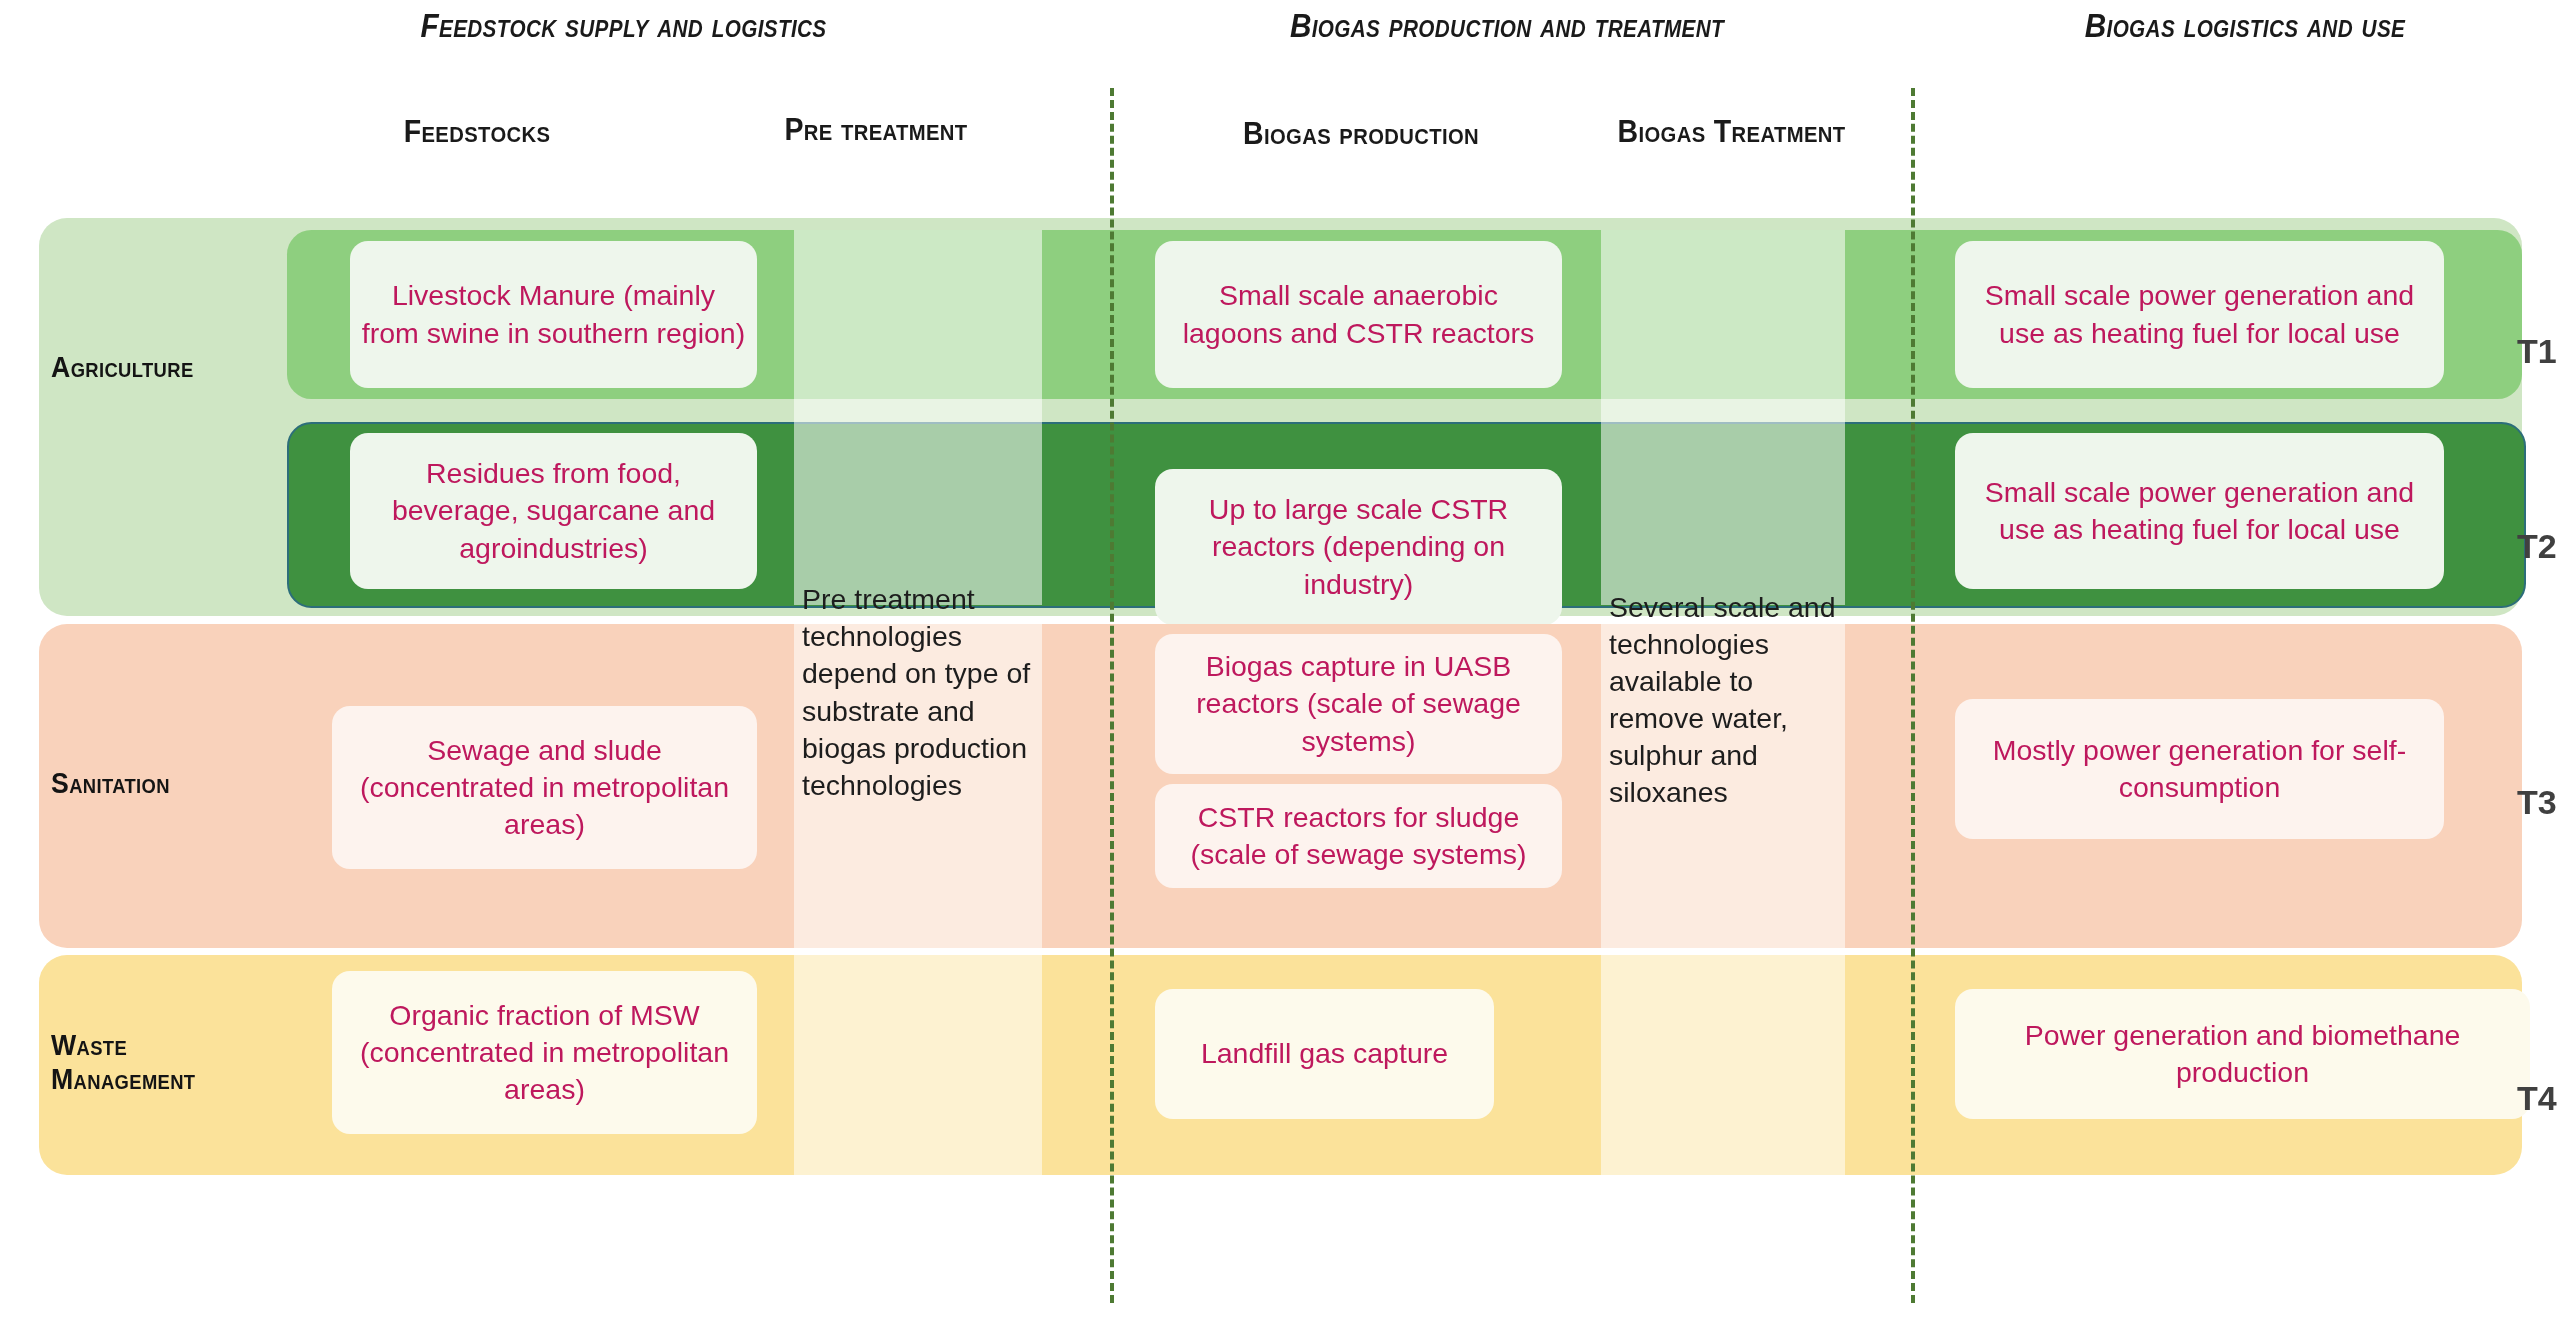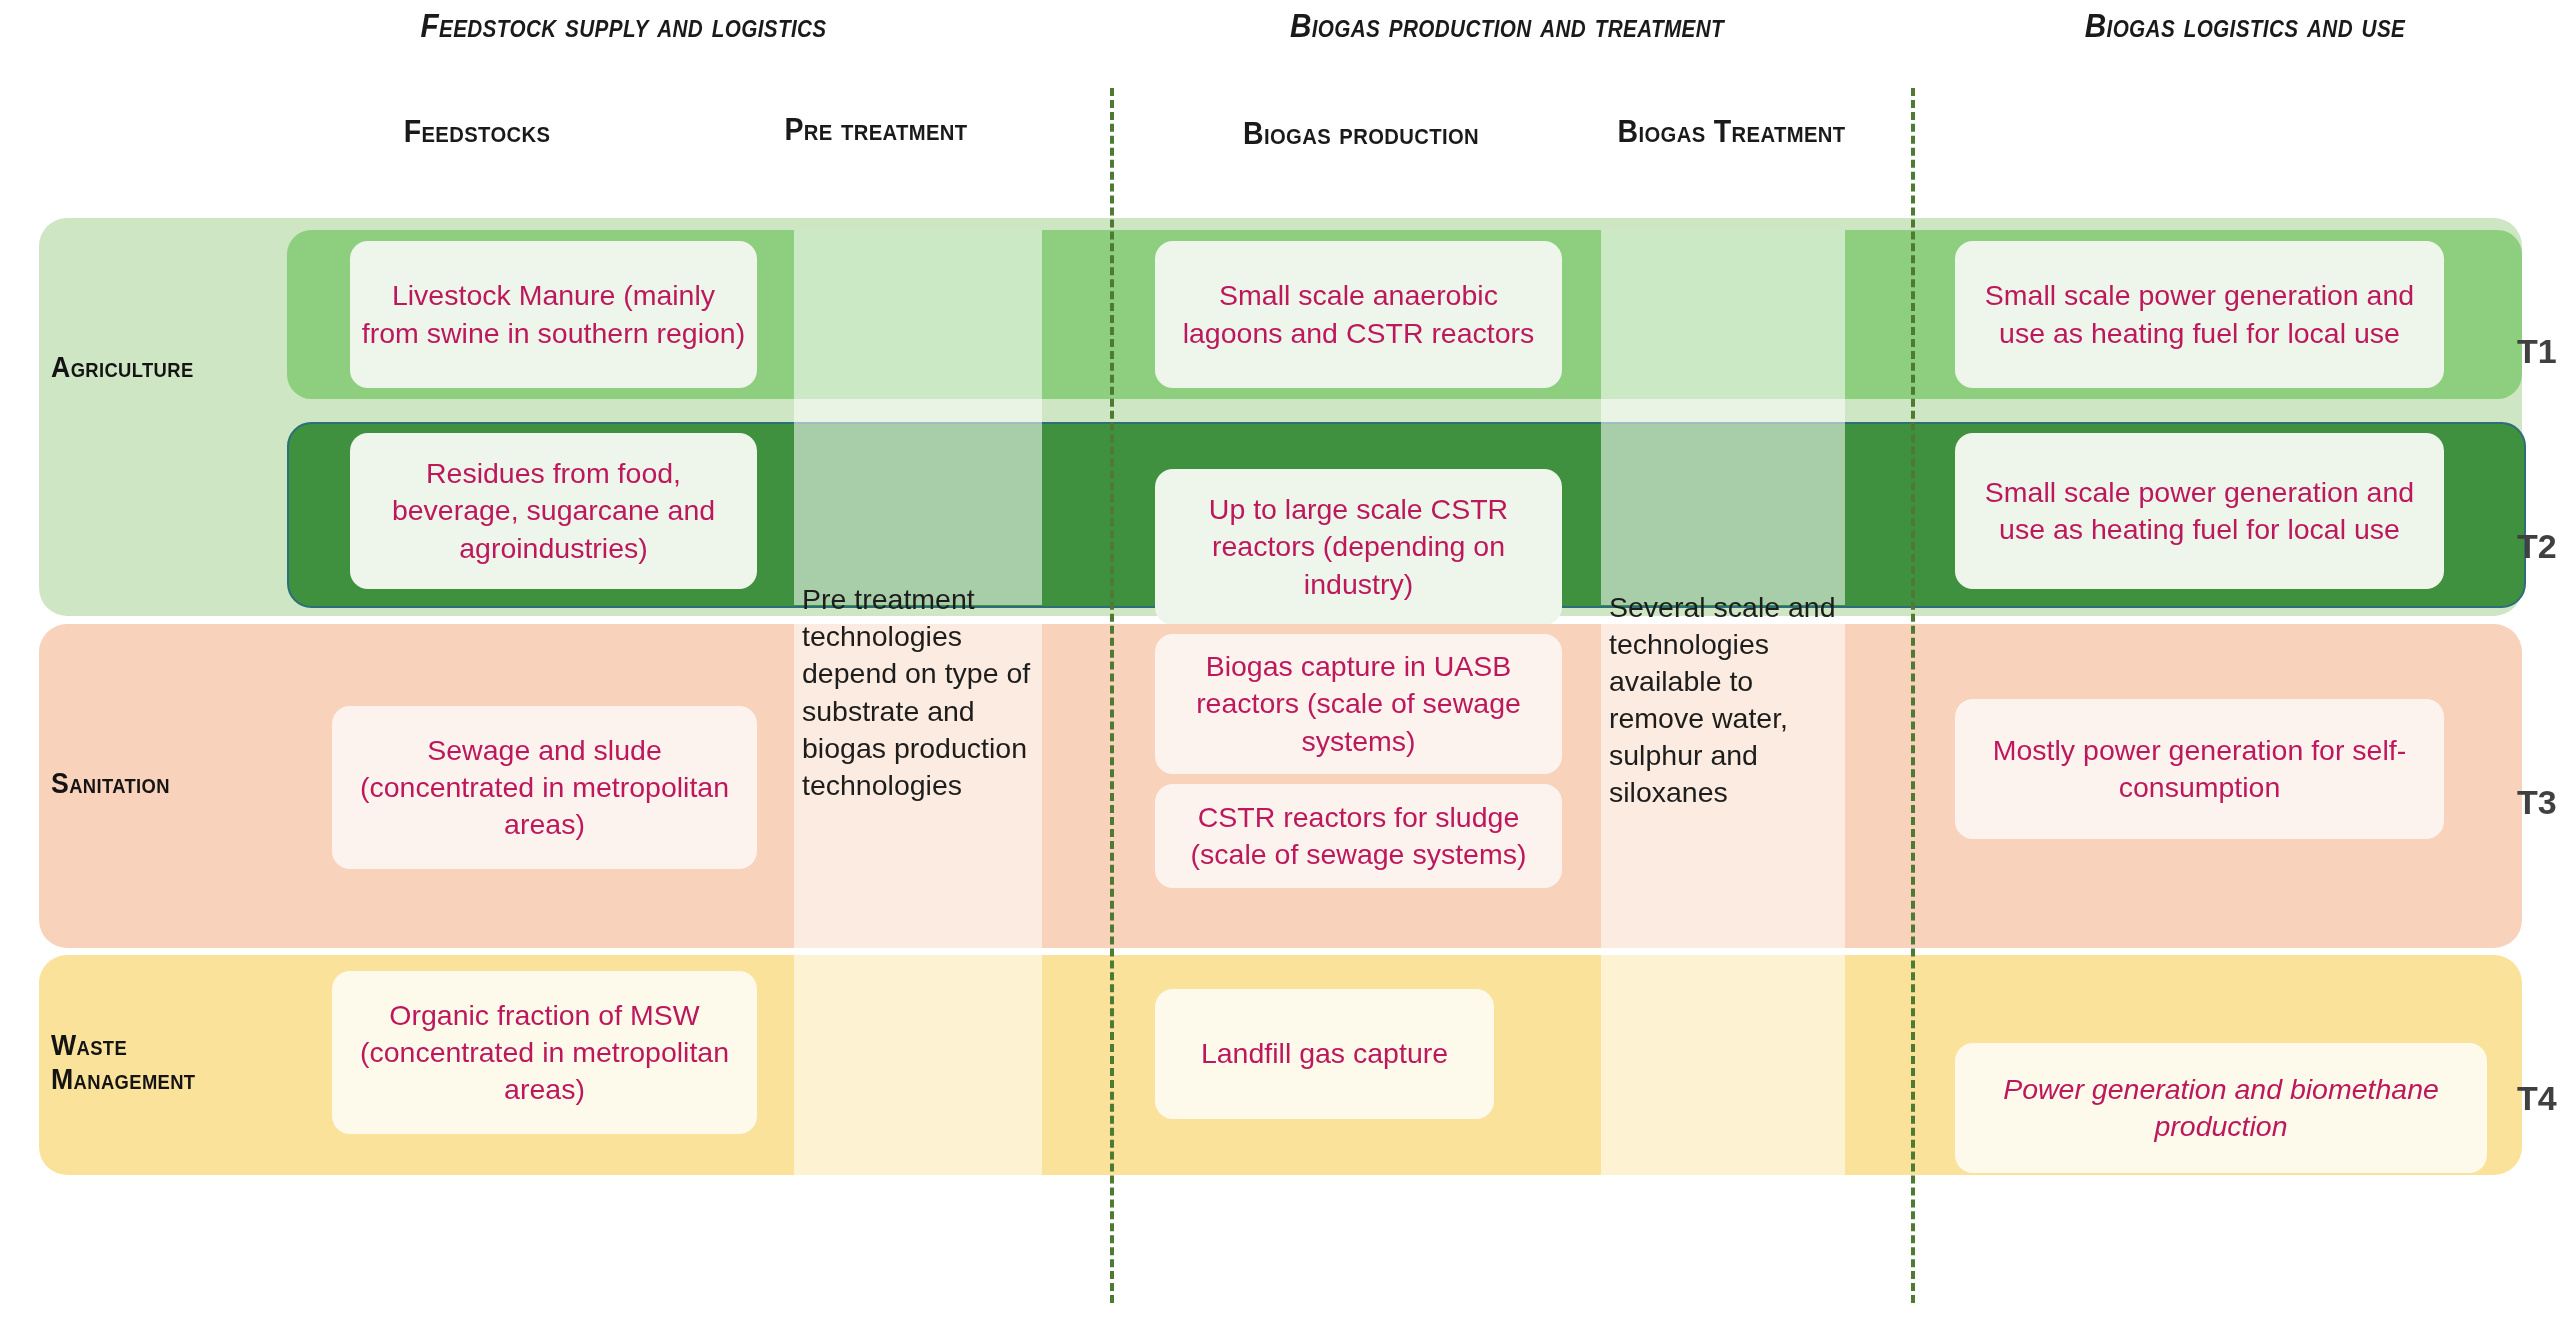--- a/index.html
+++ b/index.html
@@ -169,21 +169,21 @@
   <div class="coltint" style="left:794px;top:955px;width:248px;height:220px;"></div>
   <div class="coltint" style="left:1601px;top:955px;width:244px;height:220px;"></div>
 
   <div class="row-label" style="left:51px;top:1028px;width:244px;">
     <div>Waste</div>
     <div>Management</div>
   </div>
 
   <div class="card card-yellow" style="left:332px;top:971px;width:425px;height:163px;">Organic fraction of MSW (concentrated in metropolitan areas)</div>
   <div class="card card-yellow" style="left:1155px;top:989px;width:339px;height:130px;">Landfill gas capture</div>
-  <div class="card card-yellow" style="left:1955px;top:1043px;width:532px;height:130px;font-style:italic;">Power generation and biomethane production</div>
+  <div class="card card-yellow" style="left:1955px;top:989px;width:575px;height:130px;">Power generation and biomethane production</div>
 
   <div class="t-label" style="left:2517px;top:1047px;">T4</div>
 
   <div class="coltext" style="left:802px;top:489px;width:235px;height:407px;">Pre treatment technologies depend on type of substrate and biogas production technologies</div>
   <div class="coltext" style="left:1609px;top:521px;width:228px;height:358px;">Several scale and technologies available to remove water, sulphur and siloxanes</div>
 
   <div class="divider" style="left:1110px;top:88px;height:1215px;"></div>
   <div class="divider" style="left:1911px;top:88px;height:1215px;"></div>
 
 </div>

